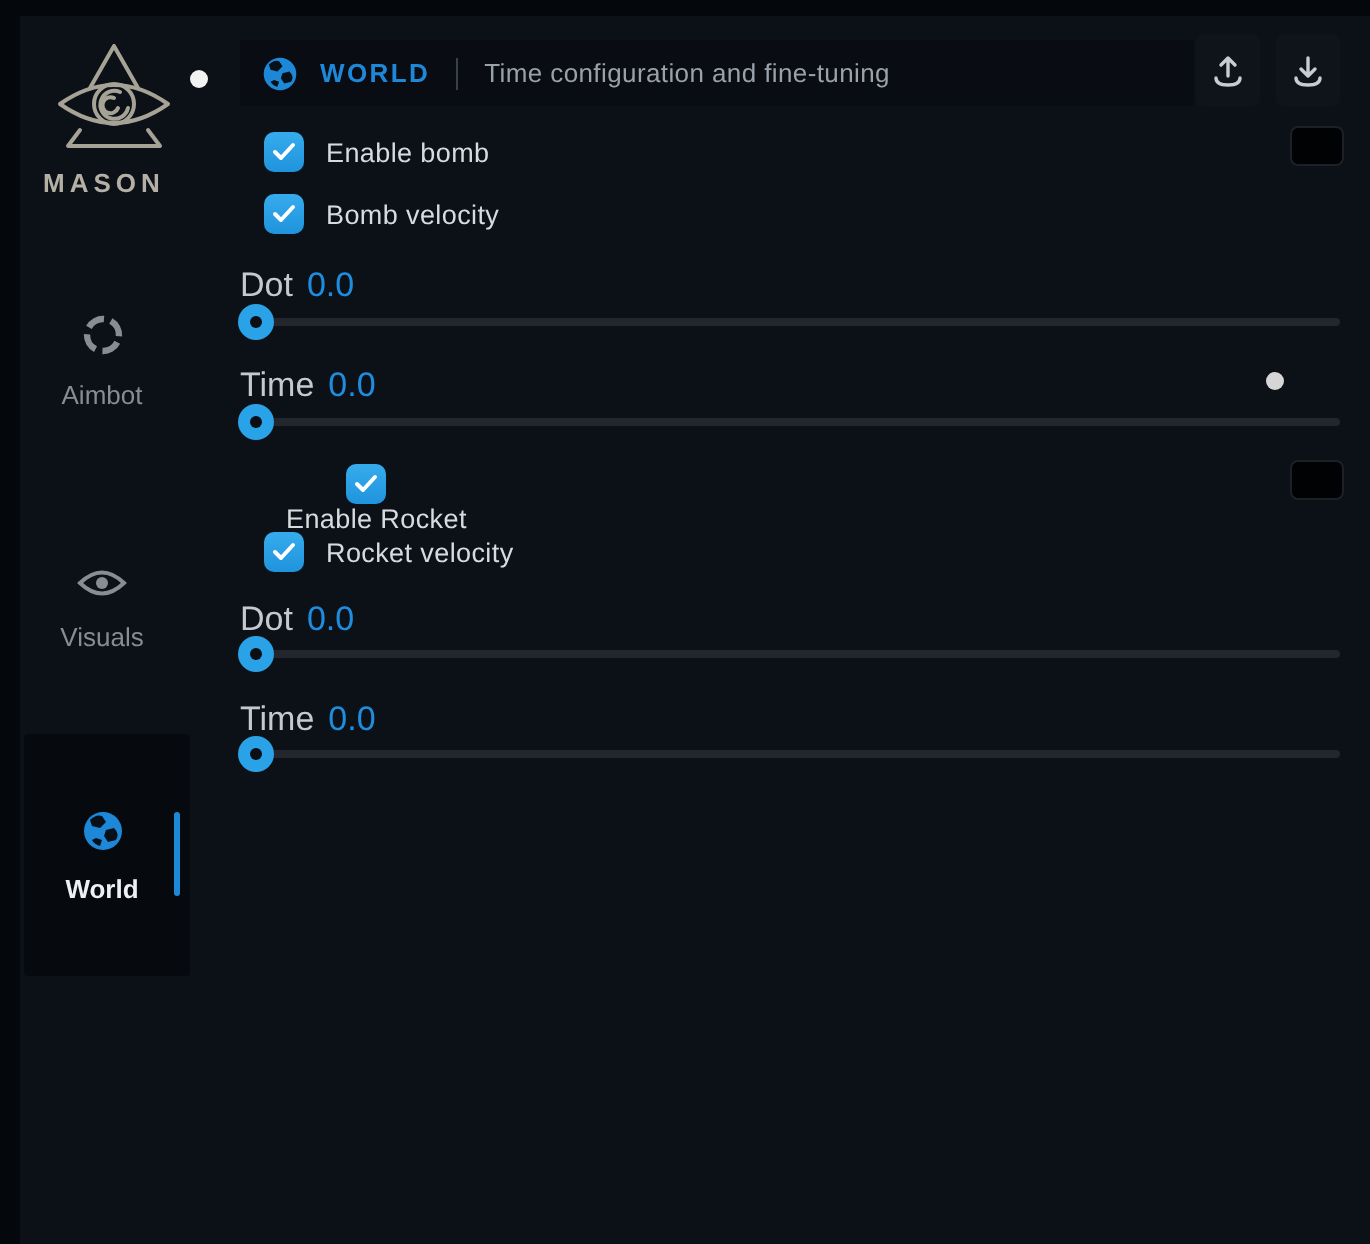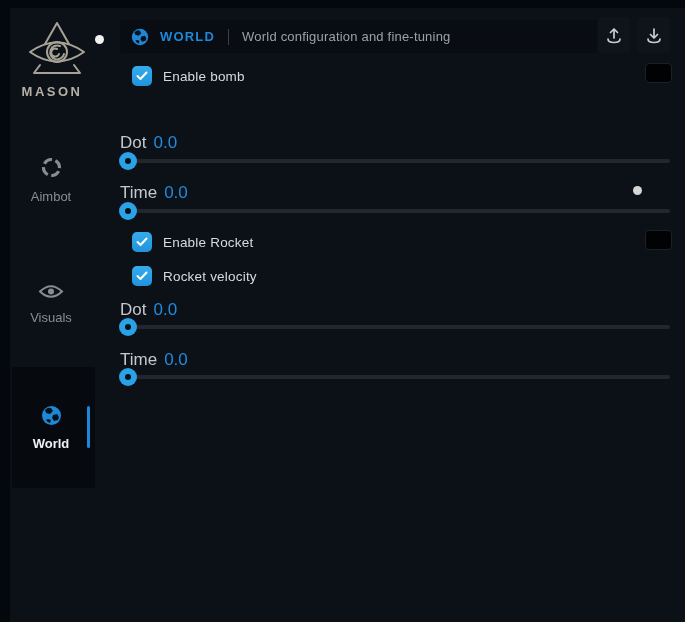--- a/index.html
+++ b/index.html
@@ -106,21 +106,21 @@
   <div class="active-bar"></div>
 
 
   <div class="header-bar">
     <svg width="18" height="18" viewBox="0 0 21 21">
       <circle cx="10.5" cy="10.5" r="9.5" fill="#1e88d8"></circle>
       <path d="M4 5 Q7 2 10 3 L12 6 L9 9 L5 8 Z M12 10 L16 9 Q19 12 17 15 L13 16 L11 13 Z M7 14 L10 15 L9 18 Q6 17 5 15 Z" fill="#081019"></path>
     </svg>
     <span class="header-title">WORLD</span>
     <span class="header-divider"></span>
-    <span class="header-subtitle">World configuration and fine-tuning</span>
+    <span class="header-subtitle">Time configuration and fine-tuning</span>
   </div>
 
   <div class="icon-btn upload">
     <svg width="18" height="19" viewBox="0 0 18 19">
       <g fill="none" stroke="#c8cdd3" stroke-width="1.7" stroke-linecap="round" stroke-linejoin="round">
         <path d="M9 12 L9 3 M5.5 6.5 L9 3 L12.5 6.5"></path>
         <path d="M3 13 Q3 16.5 9 16.5 Q15 16.5 15 13"></path>
       </g>
     </svg>
   </div>
@@ -136,36 +136,44 @@
   <div class="check-row" style="top:66px;">
     <span class="checkbox">
       <svg width="12" height="10" viewBox="0 0 12 10">
           <polyline points="1.5,5 4.5,8 10.5,1.5" fill="none" stroke="#ffffff" stroke-width="2" stroke-linecap="round" stroke-linejoin="round"></polyline>
         </svg>
     </span>
     <span class="check-label">Enable bomb</span>
   </div>
   <div class="swatch" style="left:645px; top:63px;"></div>
 
+  <div class="check-row" style="top:97px;">
+    <span class="checkbox">
+      <svg width="12" height="10" viewBox="0 0 12 10">
+          <polyline points="1.5,5 4.5,8 10.5,1.5" fill="none" stroke="#ffffff" stroke-width="2" stroke-linecap="round" stroke-linejoin="round"></polyline>
+        </svg>
+    </span>
+    <span class="check-label">Bomb velocity</span>
+  </div>
 
   <div class="slider-label" style="top:133px;">
     <span class="name">Dot</span><span class="val">0.0</span>
   </div>
   <div class="slider-track" style="top:159px;"></div>
   <div class="slider-thumb" style="left:119px; top:152px;"></div>
 
   <div class="slider-label" style="top:183px;">
     <span class="name">Time</span><span class="val">0.0</span>
   </div>
   <div class="slider-track" style="top:209px;"></div>
   <div class="slider-thumb" style="left:119px; top:202px;"></div>
 
   <div class="white-dot dot-b"></div>
 
-  <div class="check-row" style="top:232px;">
+  <div class="check-row" style="top:232px;flex-direction:column;">
     <span class="checkbox">
       <svg width="12" height="10" viewBox="0 0 12 10">
           <polyline points="1.5,5 4.5,8 10.5,1.5" fill="none" stroke="#ffffff" stroke-width="2" stroke-linecap="round" stroke-linejoin="round"></polyline>
         </svg>
     </span>
     <span class="check-label">Enable Rocket</span>
   </div>
   <div class="swatch" style="left:645px; top:230px;"></div>
 
   <div class="check-row" style="top:266px;">

